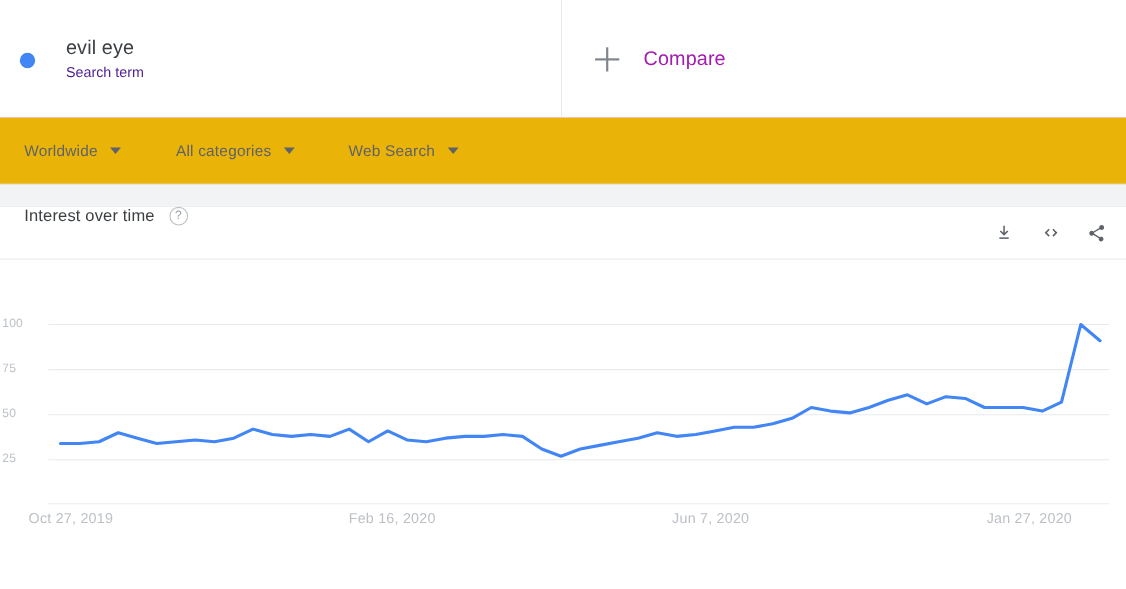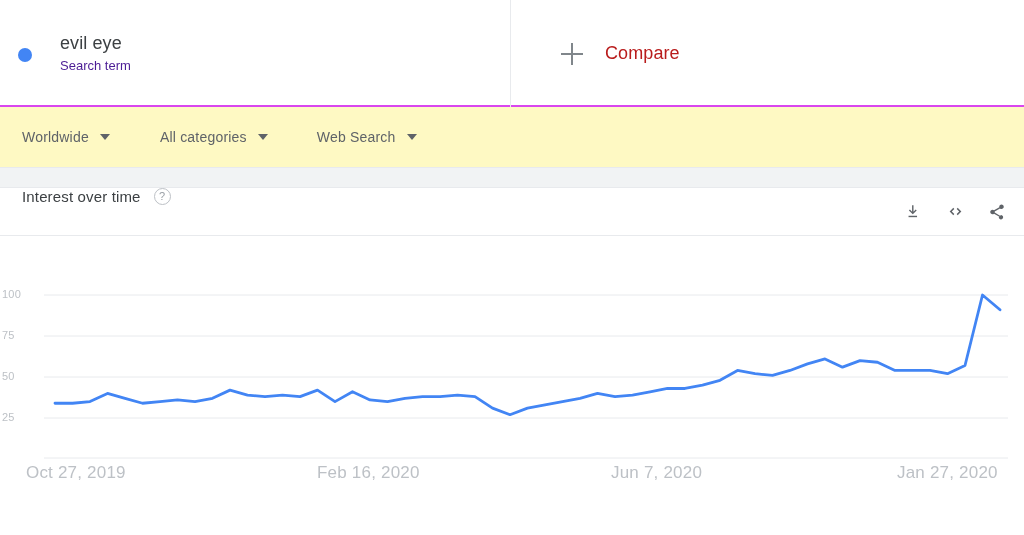--- a/index.html
+++ b/index.html
@@ -17,22 +17,21 @@
     overflow: hidden;
     background: #fff;
   }
 
   
   .terms-bar {
     position: absolute; left: 0; top: 0;
     width: 1024px; height: 109px;
     display: flex;
     background: #fff;
-    border-bottom: 4px solid #d946ef;
-    gap: 20px;
+    border-bottom: 2px solid #d946ef;
   }
   .term-card {
     position: relative;
     width: 511px; height: 107px;
     border-right: 1px solid #e8eaed;
     display: flex;
     align-items: center;
     padding-left: 18px;
   }
   .term-dot {
@@ -77,31 +76,31 @@
   .plus-icon::before, .plus-icon::after {
     content: "";
     position: absolute;
     background: #80868b;
   }
   .plus-icon::before { left: 0; top: 10px; width: 22px; height: 2px; }
   .plus-icon::after  { top: 0; left: 10px; height: 22px; width: 2px; }
   .compare-label {
     margin-left: 22px;
     font-size: 18px;
-    color: #b91c1c;
+    color: #a21caf;
     letter-spacing: .1px;
   }
 
   
   .filters-bar {
     position: absolute; left: 0; top: 107px;
     width: 1024px; height: 61px;
     display: flex;
     align-items: center;
-    background: #fef9c3;
+    background: #eab308;
     border-bottom: 1px solid #e8eaed;
     box-shadow: 0 1px 2px rgba(60,64,67,.06);
   }
   .filter {
     display: flex;
     align-items: center;
     cursor: pointer;
     height: 100%;
   }
   .filter-label {
@@ -188,21 +187,21 @@
   .ytick {
     position: absolute;
     font-size: 11px;
     color: #bdc1c6;
     text-align: left;
     width: 34px;
     letter-spacing: .2px;
   }
   .xtick {
     position: absolute;
-    font-size: 17px;
+    font-size: 13px;
     color: #bdc1c6;
     letter-spacing: .2px;
     white-space: nowrap;
   }
 
   .bottom-pad {
     position: absolute; left: 0; top: 509px;
     width: 1024px; height: 26px;
     background: #fff;
   }

